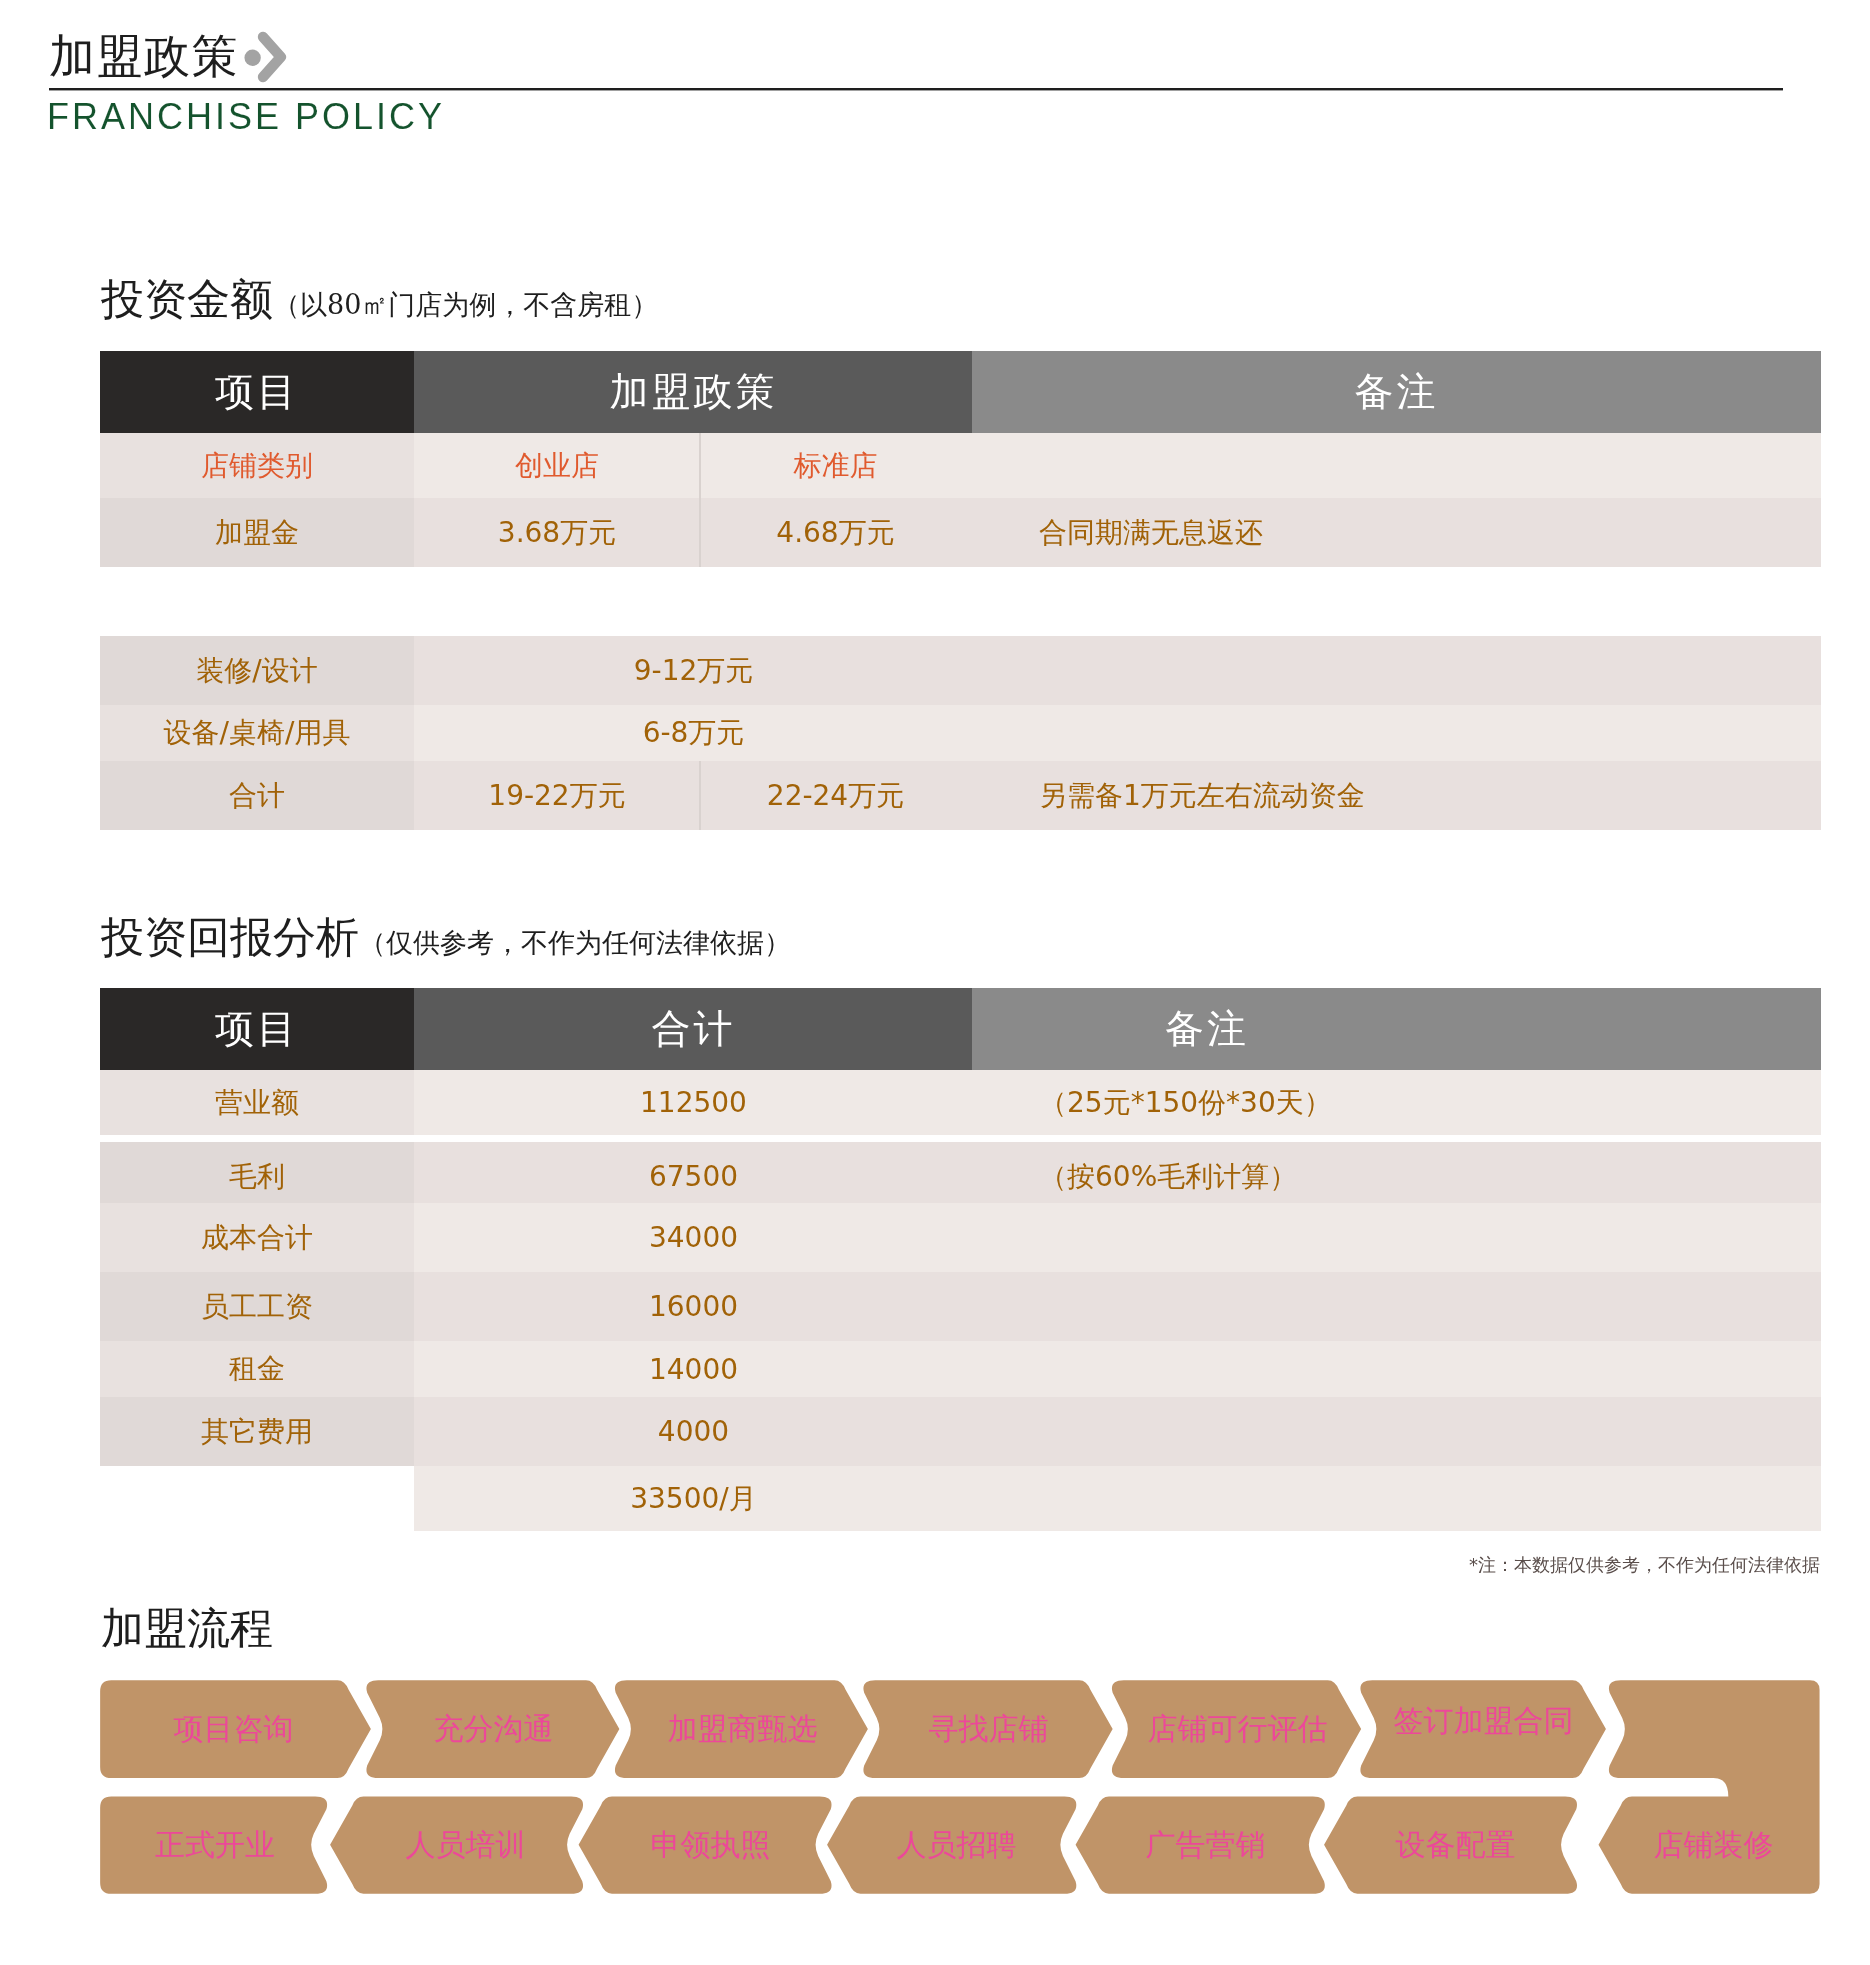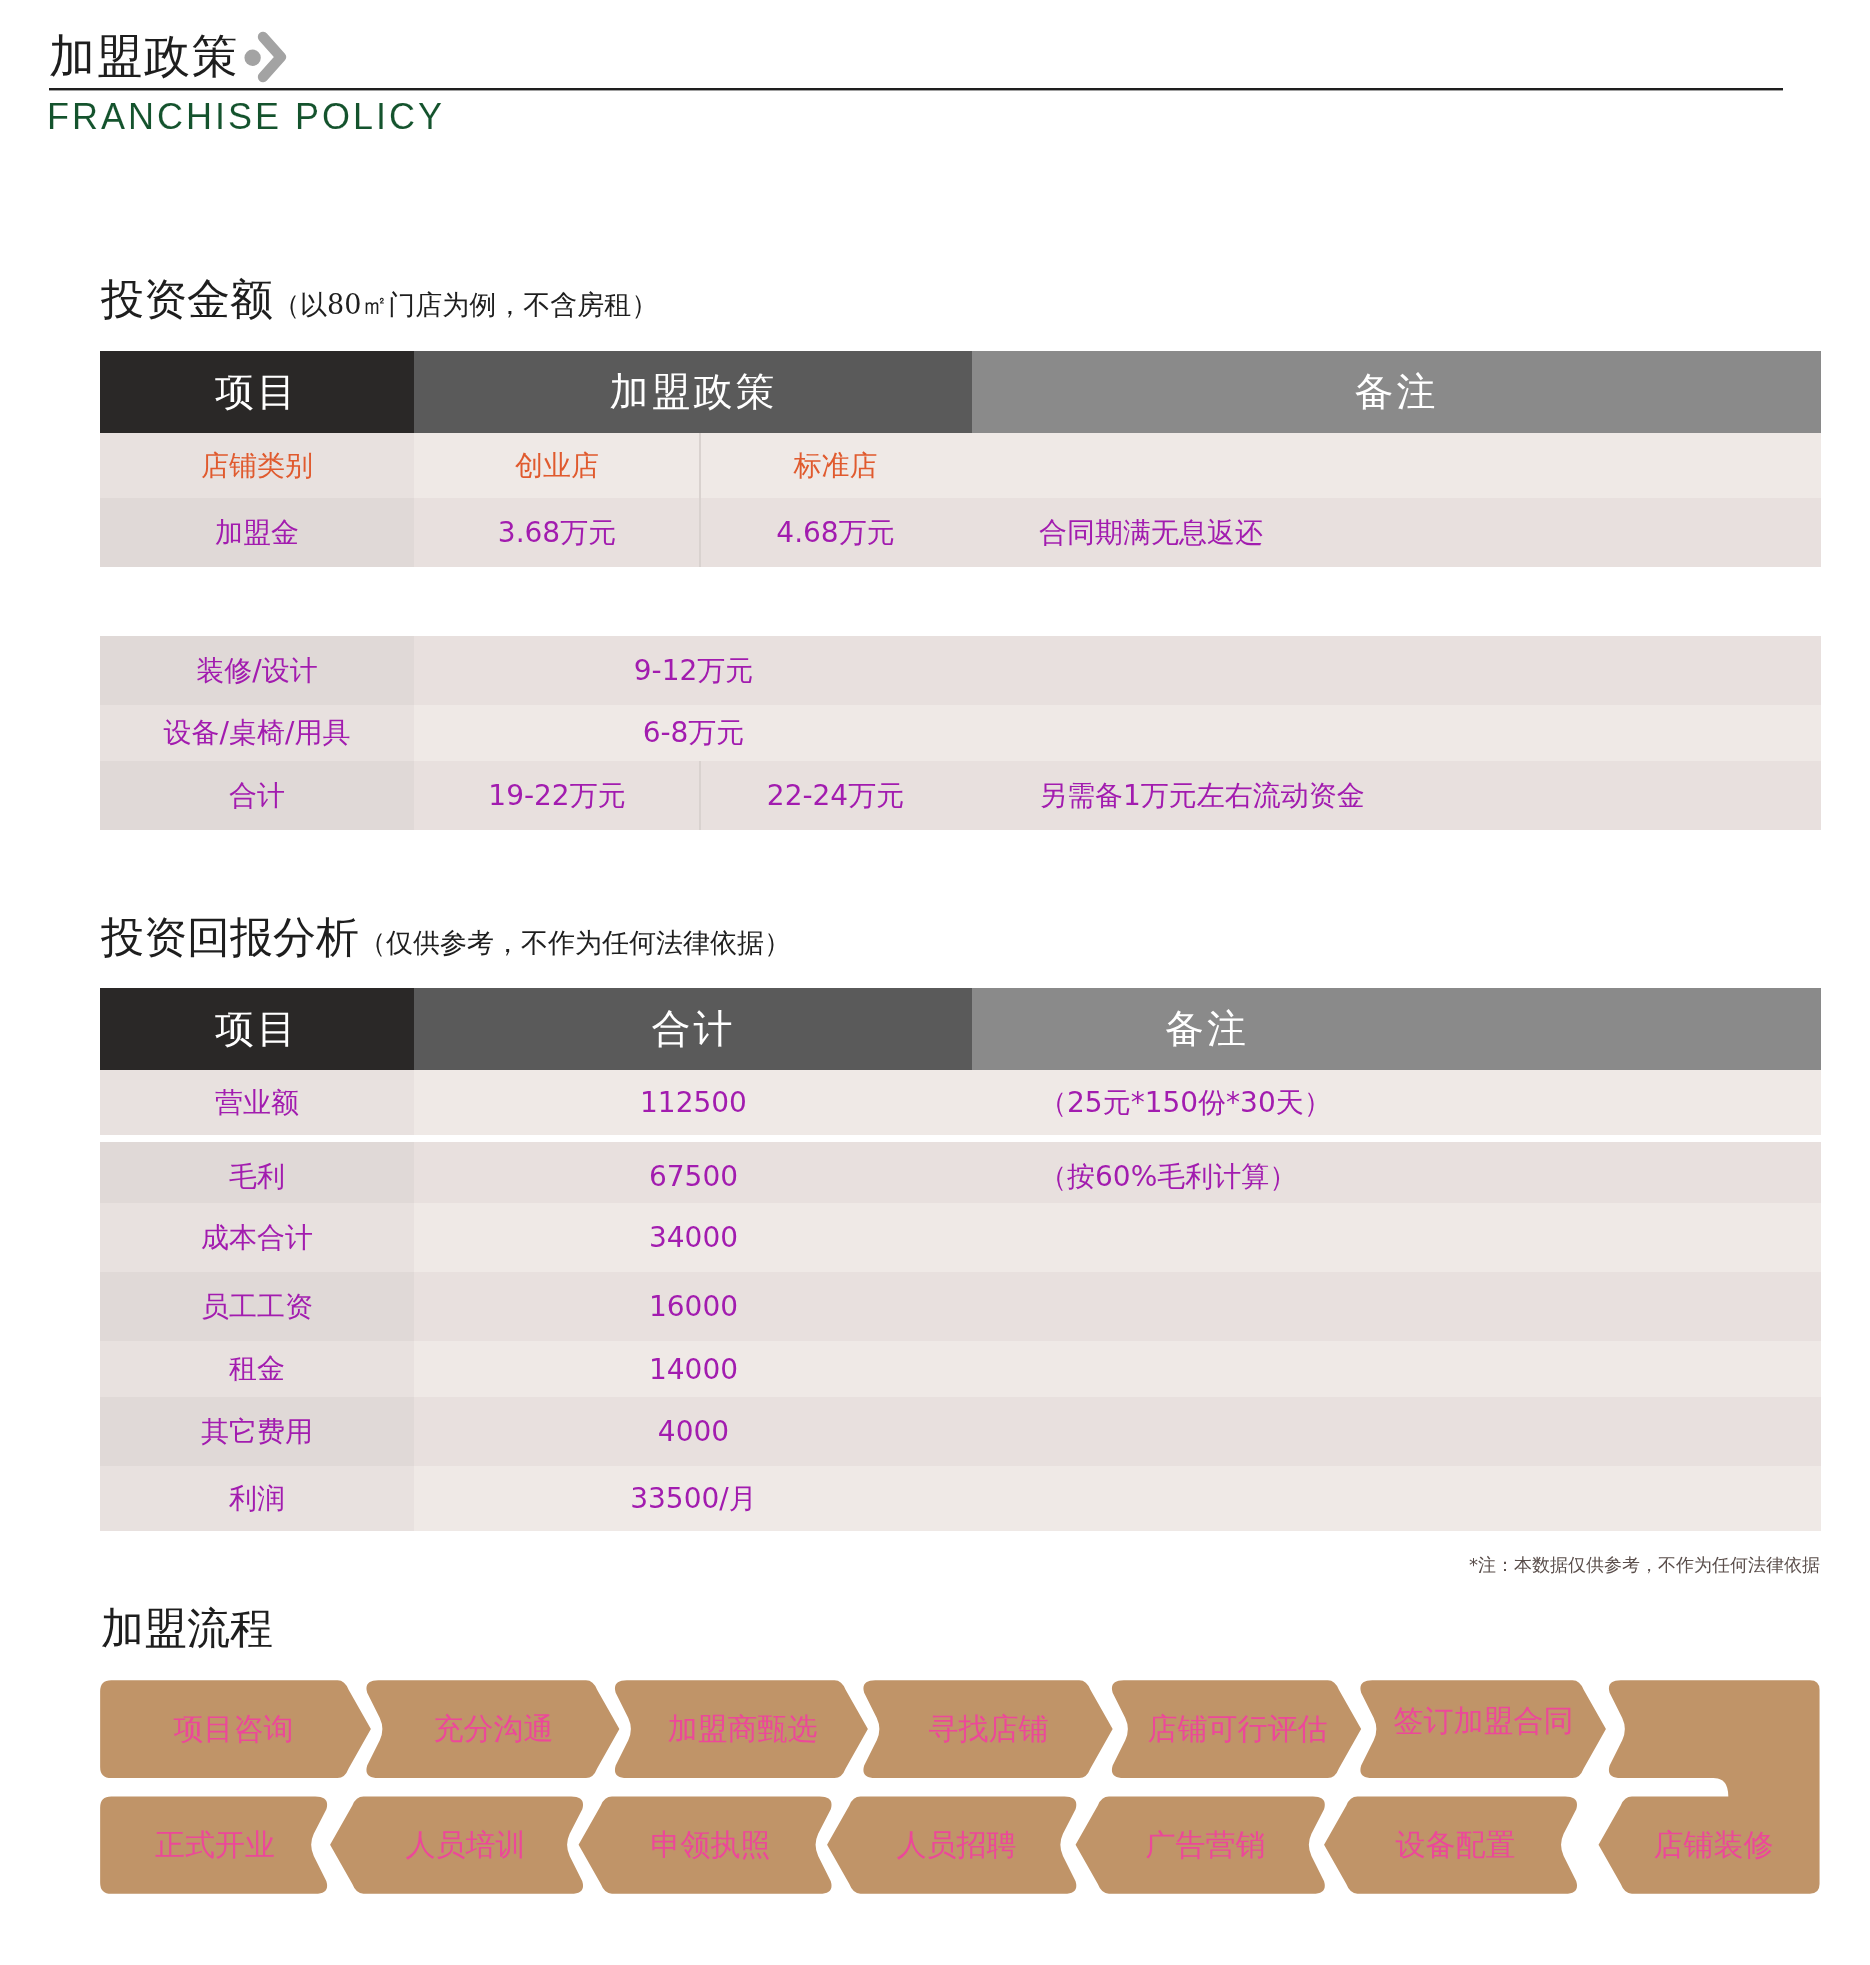--- a/index.html
+++ b/index.html
@@ -14,21 +14,21 @@
   .page-subtitle{left:47px;top:96px;font-size:36px;color:#14532d;font-weight:200;letter-spacing:3px;
        font-family:"Liberation Sans",sans-serif;-webkit-text-stroke:0.1px #fff;line-height:42px;}
   
   .sec-title{left:101px;font-size:43px;color:#1e1e1e;line-height:52px;white-space:nowrap;}
   .sec-title .note{font-size:27px;color:#1e1e1e;}
   
   .tbl{left:100px;width:1722px;}
   .thead{position:absolute;left:0;top:0;height:82px;width:100%;}
   .th{position:absolute;top:0;height:82px;color:#fff;font-size:39px;display:flex;align-items:center;justify-content:center;letter-spacing:3px;}
   .row{position:absolute;left:0;width:100%;}
-  .cell{position:absolute;top:0;height:100%;display:flex;align-items:center;justify-content:center;font-size:28px;color:#a21caf;white-space:nowrap;}
+  .cell{position:absolute;top:0;height:100%;display:flex;align-items:center;justify-content:center;font-size:28px;color:#a16207;white-space:nowrap;}
   .cell.note{justify-content:flex-start;padding-left:67px;box-sizing:border-box;}
   .odd .c1{background:#e8e1df;} .odd .cx{background:#efe9e6;}
   .even .c1{background:#e0d9d7;} .even .cx{background:#e8e0de;}
   .accent{color:#e05a2e !important;}
   .vdiv{position:absolute;width:2.2px;background:#d9d2cf;}
   .footnote{right:50px;top:1553px;font-size:18px;color:#5a4e4b;}
   
   .flow{left:0;top:0;width:1870px;height:1965px;pointer-events:none;}
   .step{position:absolute;display:flex;align-items:center;justify-content:center;color:#ec4899;font-size:30px;white-space:nowrap;pointer-events:auto;}
 </style>
@@ -127,21 +127,20 @@
     <div class="cell c1" style="left:0;width:314px;">租金</div>
     <div class="cell cx" style="left:314px;width:559px;">14000</div>
     <div class="cell cx note" style="left:872px;width:849px;"></div>
   </div>
   <div class="row even" style="top:409px;height:69px;">
     <div class="cell c1" style="left:0;width:314px;">其它费用</div>
     <div class="cell cx" style="left:314px;width:559px;">4000</div>
     <div class="cell cx note" style="left:872px;width:849px;"></div>
   </div>
   <div class="row odd" style="top:478px;height:65px;">
-    <div class="cell c1" style="left:0;width:314px;">利润</div>
     <div class="cell cx" style="left:314px;width:559px;">33500/月</div>
     <div class="cell cx note" style="left:872px;width:849px;"></div>
   </div>
 </div>
 
 <div class="abs footnote">*注：本数据仅供参考，不作为任何法律依据</div>
 
 <div class="abs sec-title serif" style="top:1602px;">加盟流程</div>
 
 <svg class="abs flow" viewBox="0 0 2521 2649">

